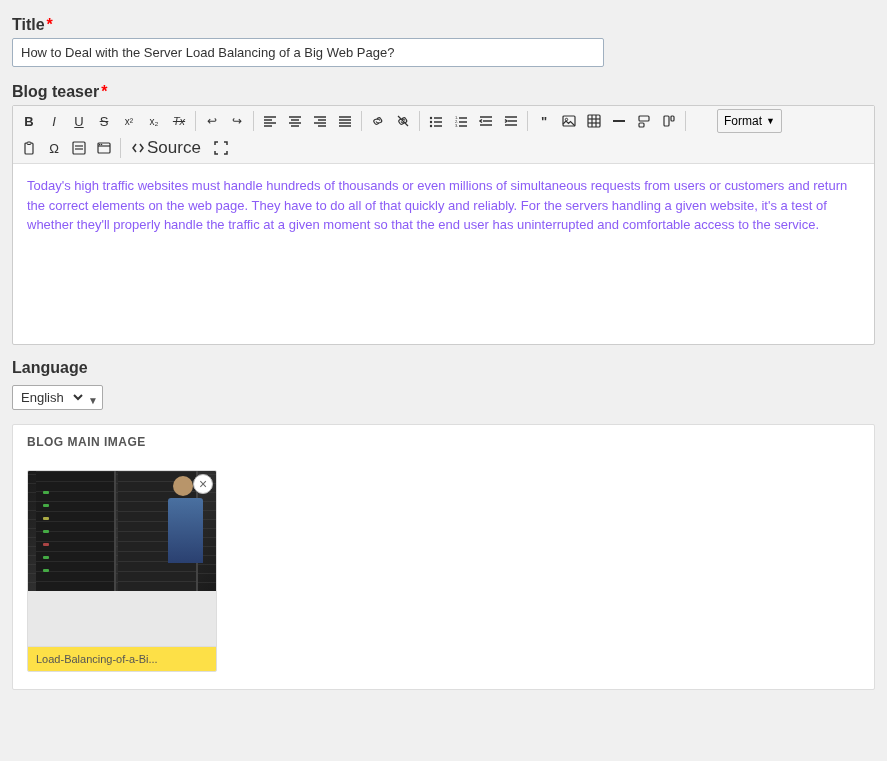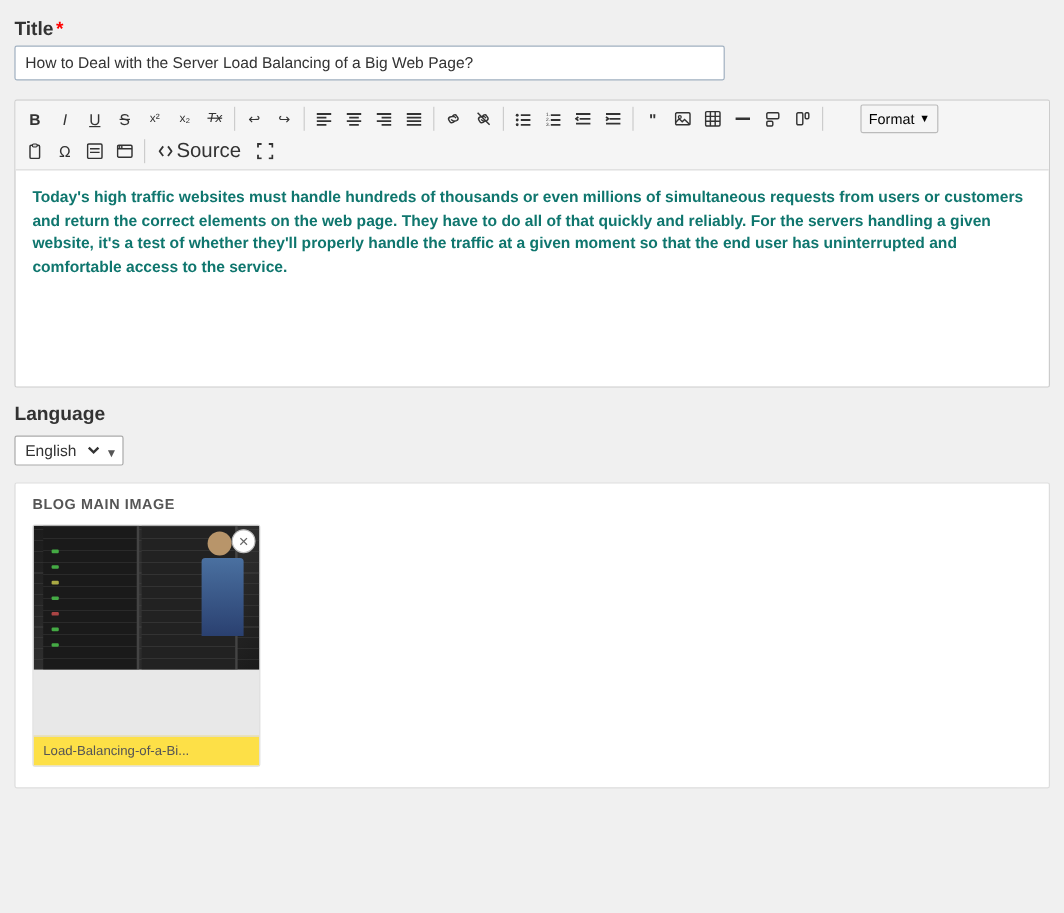--- a/index.html
+++ b/index.html
@@ -101,22 +101,21 @@
       border-radius: 2px;
       cursor: pointer;
       font-size: 14px;
       color: #333;
     }
     .editor-content {
       padding: 12px 14px;
       min-height: 180px;
       font-size: 13px;
       line-height: 1.5;
-      color: #0f766e;
-      font-weight: bold;
+      color: #8b5cf6;
     }
     .editor-content p {
       margin: 0;
     }
     .about-formats-bar {
       background: #f5f5f5;
       border-top: 1px solid #ddd;
       padding: 6px 10px;
       text-align: right;
     }
@@ -166,21 +165,21 @@
       background: #fff;
       border-radius: 2px;
       padding: 10px 14px 14px;
     }
     .blog-image-title {
       font-size: 12px;
       font-weight: bold;
       color: #555;
       text-transform: uppercase;
       letter-spacing: 0.5px;
-      margin-bottom: 10px;
+      margin-bottom: 21px;
     }
     .image-preview-wrapper {
       display: inline-block;
       position: relative;
       width: 190px;
     }
     .image-remove-btn {
       position: absolute;
       top: 4px;
       right: 4px;
@@ -252,20 +251,23 @@
 <body>
 
 <div class="form-section">
   <div class="field-label">
     <span>Title</span><span class="required-star">*</span>
   </div>
   <input type="text" class="title-input" value="How to Deal with the Server Load Balancing of a Big Web Page?" style="">
 </div>
 
 <div class="blog-teaser-section">
+  <div class="field-label">
+    <span>Blog teaser</span><span class="required-star">*</span>
+  </div>
 
   <div class="editor-wrapper">
 
     <div class="toolbar">
       <div class="toolbar-row">
         <button class="toolbar-btn">
             <span class="icon-bold">B</span>
           </button>
         <button class="toolbar-btn">
             <span class="icon-italic">I</span>

